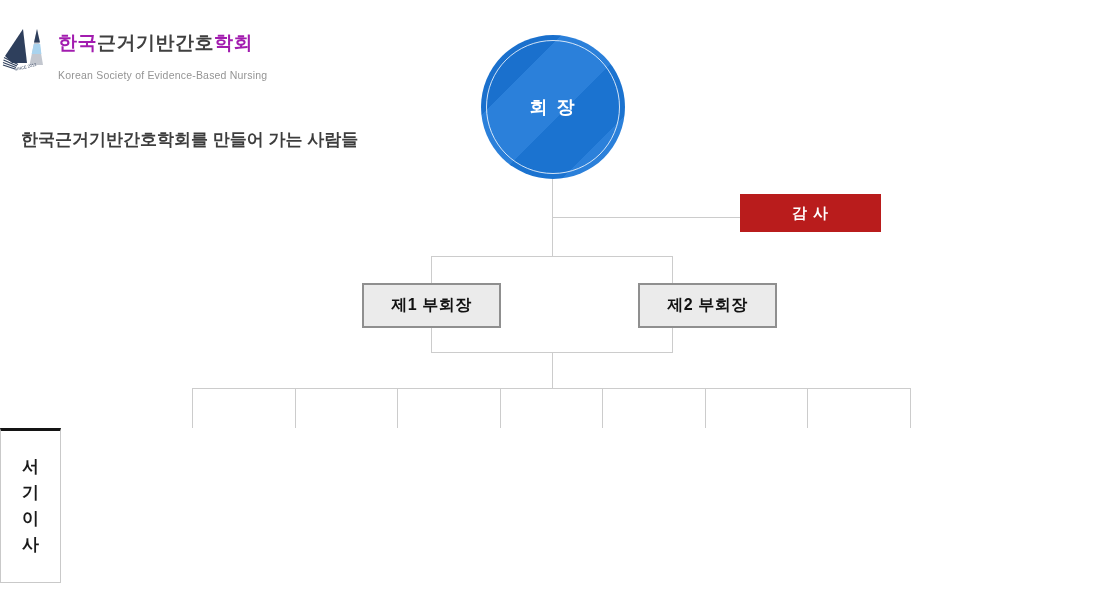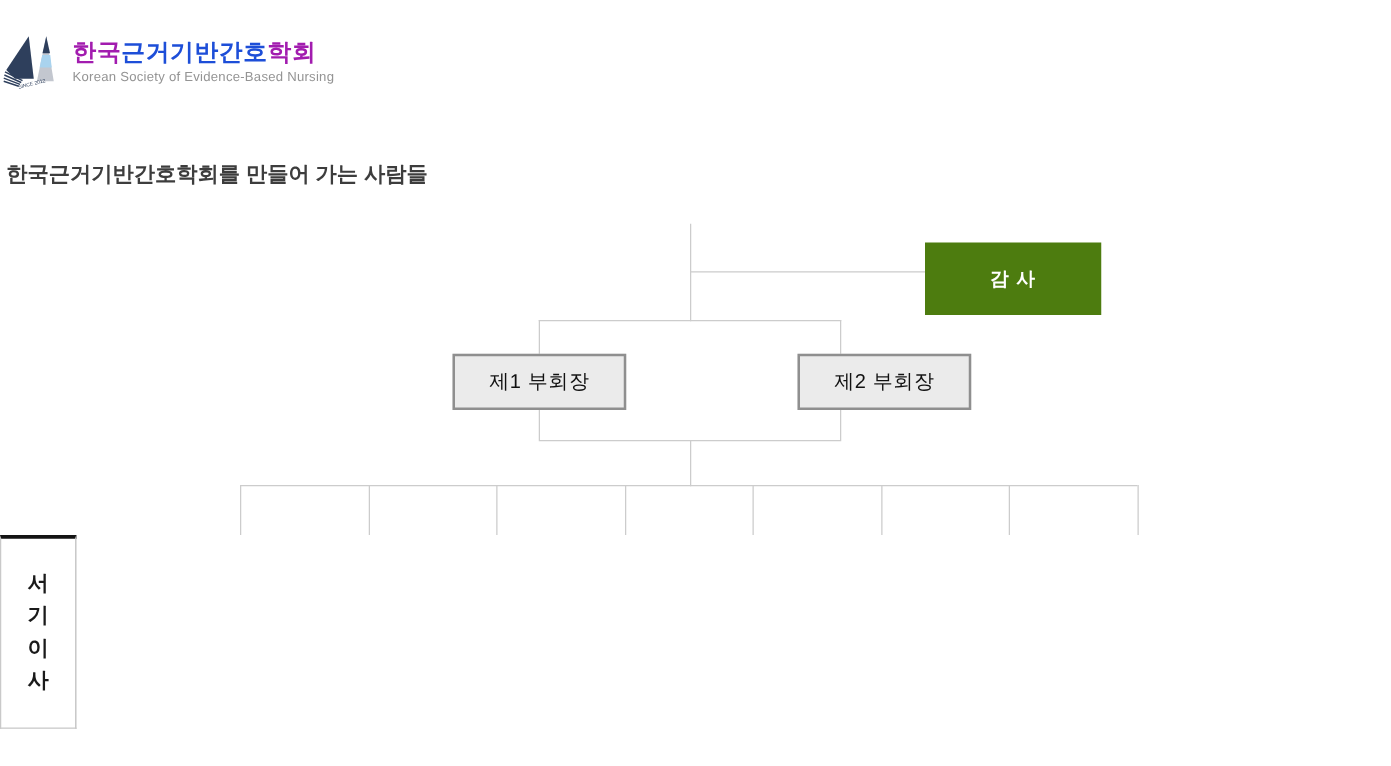--- a/index.html
+++ b/index.html
@@ -13,30 +13,30 @@
     background: #ffffff;
     overflow: hidden;
   }
 
   
   .brand { position: absolute; left: 2px; top: 27px; display: flex; align-items: flex-start; cursor: pointer; }
   .brand-logo { width: 50px; height: 46px; }
   .brand-text { margin-left: 6px; padding-top: 6px; }
   .brand-title { font-size: 19px; font-weight: bold; letter-spacing: 0.5px; line-height: 1.1; }
   .brand-title .navy { color: #a21caf; }
-  .brand-title .blue { color: #1d4ed8; }
-  .brand-subtitle { font-size: 10.5px; color: #949494; margin-top: 2px; letter-spacing: 0.2px; }
+  .brand-title .blue { color: #404040; }
+  .brand-subtitle { font-size: 10.5px; color: #949494; margin-top: 15px; letter-spacing: 0.2px; }
 
   .page-title {
     position: absolute; left: 3px; top: 72px;
     font-size: 45px; font-weight: 800; color: #121212;
     letter-spacing: -1px;
   }
   .page-subtitle {
-    position: absolute; left: 5px; top: 128px;
+    position: absolute; left: 21px; top: 128px;
     font-size: 17px; font-weight: 600; color: #3d3d3d;
   }
 
   
   .line { position: absolute; background: #cccccc; }
   .line.h { height: 1px; }
   .line.v { width: 1px; }
 
   
   .president {
@@ -53,32 +53,32 @@
     content: ""; position: absolute; inset: 5px;
     border: 1px solid rgba(255,255,255,0.8); border-radius: 50%;
   }
   .president .label {
     color: #ffffff; font-size: 18px; font-weight: bold; letter-spacing: 2px;
   }
 
   
   .auditor {
     position: absolute; left: 740px; top: 194px;
-    width: 141px; height: 58px;
-    background: #4d7c0f;
+    width: 141px; height: 38px;
+    background: #b91c1c;
     display: flex; align-items: center; justify-content: center;
     color: #ffffff; font-size: 15px; font-weight: bold; letter-spacing: 1px;
   }
 
   
   .vp {
     position: absolute; top: 283px; width: 139px; height: 45px;
     background: #ebebeb; border: 2px solid #8f8f8f;
     display: flex; align-items: center; justify-content: center;
-    color: #111111; font-size: 16px; font-weight: 400; letter-spacing: 0.5px;
+    color: #111111; font-size: 16px; font-weight: 700; letter-spacing: 0.5px;
   }
   .vp.vp1 { left: 362px; }
   .vp.vp2 { left: 603px; margin-left: 35px; }
 
   
   .director {
     position: absolute; top: 428px;
     width: 61px; height: 155px;
     background: #ffffff;
     border: 1px solid #c9c9c9;
@@ -146,20 +146,23 @@
   <div class="line h" style="left:192px; top:388px; width:718px;"></div>
   <div class="line v" style="left:192px; top:388px; height:40px;"></div>
   <div class="line v" style="left:295px; top:388px; height:40px;"></div>
   <div class="line v" style="left:397px; top:388px; height:40px;"></div>
   <div class="line v" style="left:500px; top:388px; height:40px;"></div>
   <div class="line v" style="left:602px; top:388px; height:40px;"></div>
   <div class="line v" style="left:705px; top:388px; height:40px;"></div>
   <div class="line v" style="left:807px; top:388px; height:40px;"></div>
   <div class="line v" style="left:910px; top:388px; height:40px;"></div>
 
+  <div class="president">
+    <span class="label">회 장</span>
+  </div>
 
   <div class="auditor">
     <span>감 사</span>
   </div>
 
   <div class="vp vp1">
     <span>제1 부회장</span>
   </div>
   <div class="vp vp2">
     <span>제2 부회장</span>

